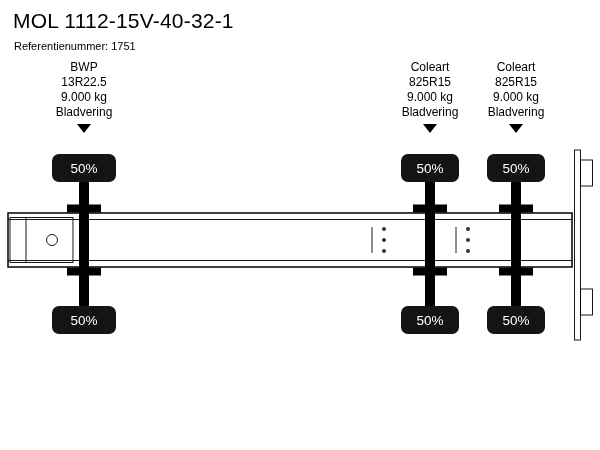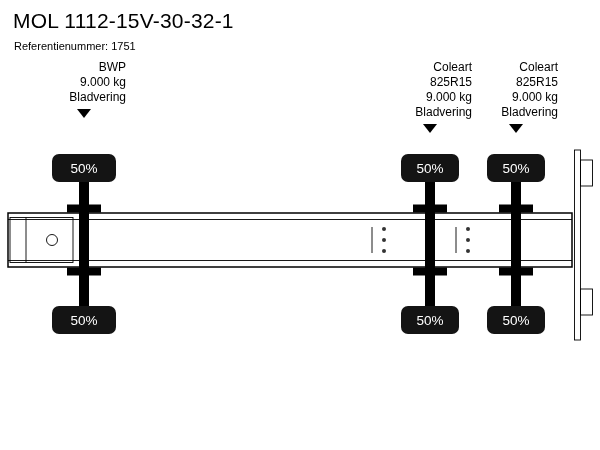--- a/index.html
+++ b/index.html
@@ -30,21 +30,21 @@
     left: 14px;
     top: 40px;
     font-size: 11px;
     color: var(--ink, #000);
     white-space: nowrap;
   }
   .axle-label {
     position: absolute;
     top: 60px;
     width: 84px;
-    text-align: right;
+    text-align: center;
     font-size: 12px;
     line-height: 15px;
     color: var(--ink, #000);
   }
   .axle-label-1 { left: 42px; }
   .axle-label-2 { left: 388px; }
   .axle-label-3 { left: 474px; }
   .axle-label .arrow {
     width: 0; height: 0;
     border-left: 7px solid transparent;
@@ -63,25 +63,26 @@
     font-family: "Liberation Sans", "DejaVu Sans", sans-serif;
     font-size: 13.5px;
     text-anchor: middle;
   }
 </style>
 </head>
 <body>
 
 <div class="canvas">
 
-  <div class="title">MOL 1112-15V-30-32-1</div>
+  <div class="title">MOL 1112-15V-40-32-1</div>
   <div class="ref">Referentienummer: 1751</div>
 
   <div class="axle-label axle-label-1">
     <div>BWP</div>
+    <div>13R22.5</div>
     <div>9.000 kg</div>
     <div>Bladvering</div>
     <div class="arrow"></div>
   </div>
 
   <div class="axle-label axle-label-2">
     <div>Coleart</div>
     <div>825R15</div>
     <div>9.000 kg</div>
     <div>Bladvering</div>

